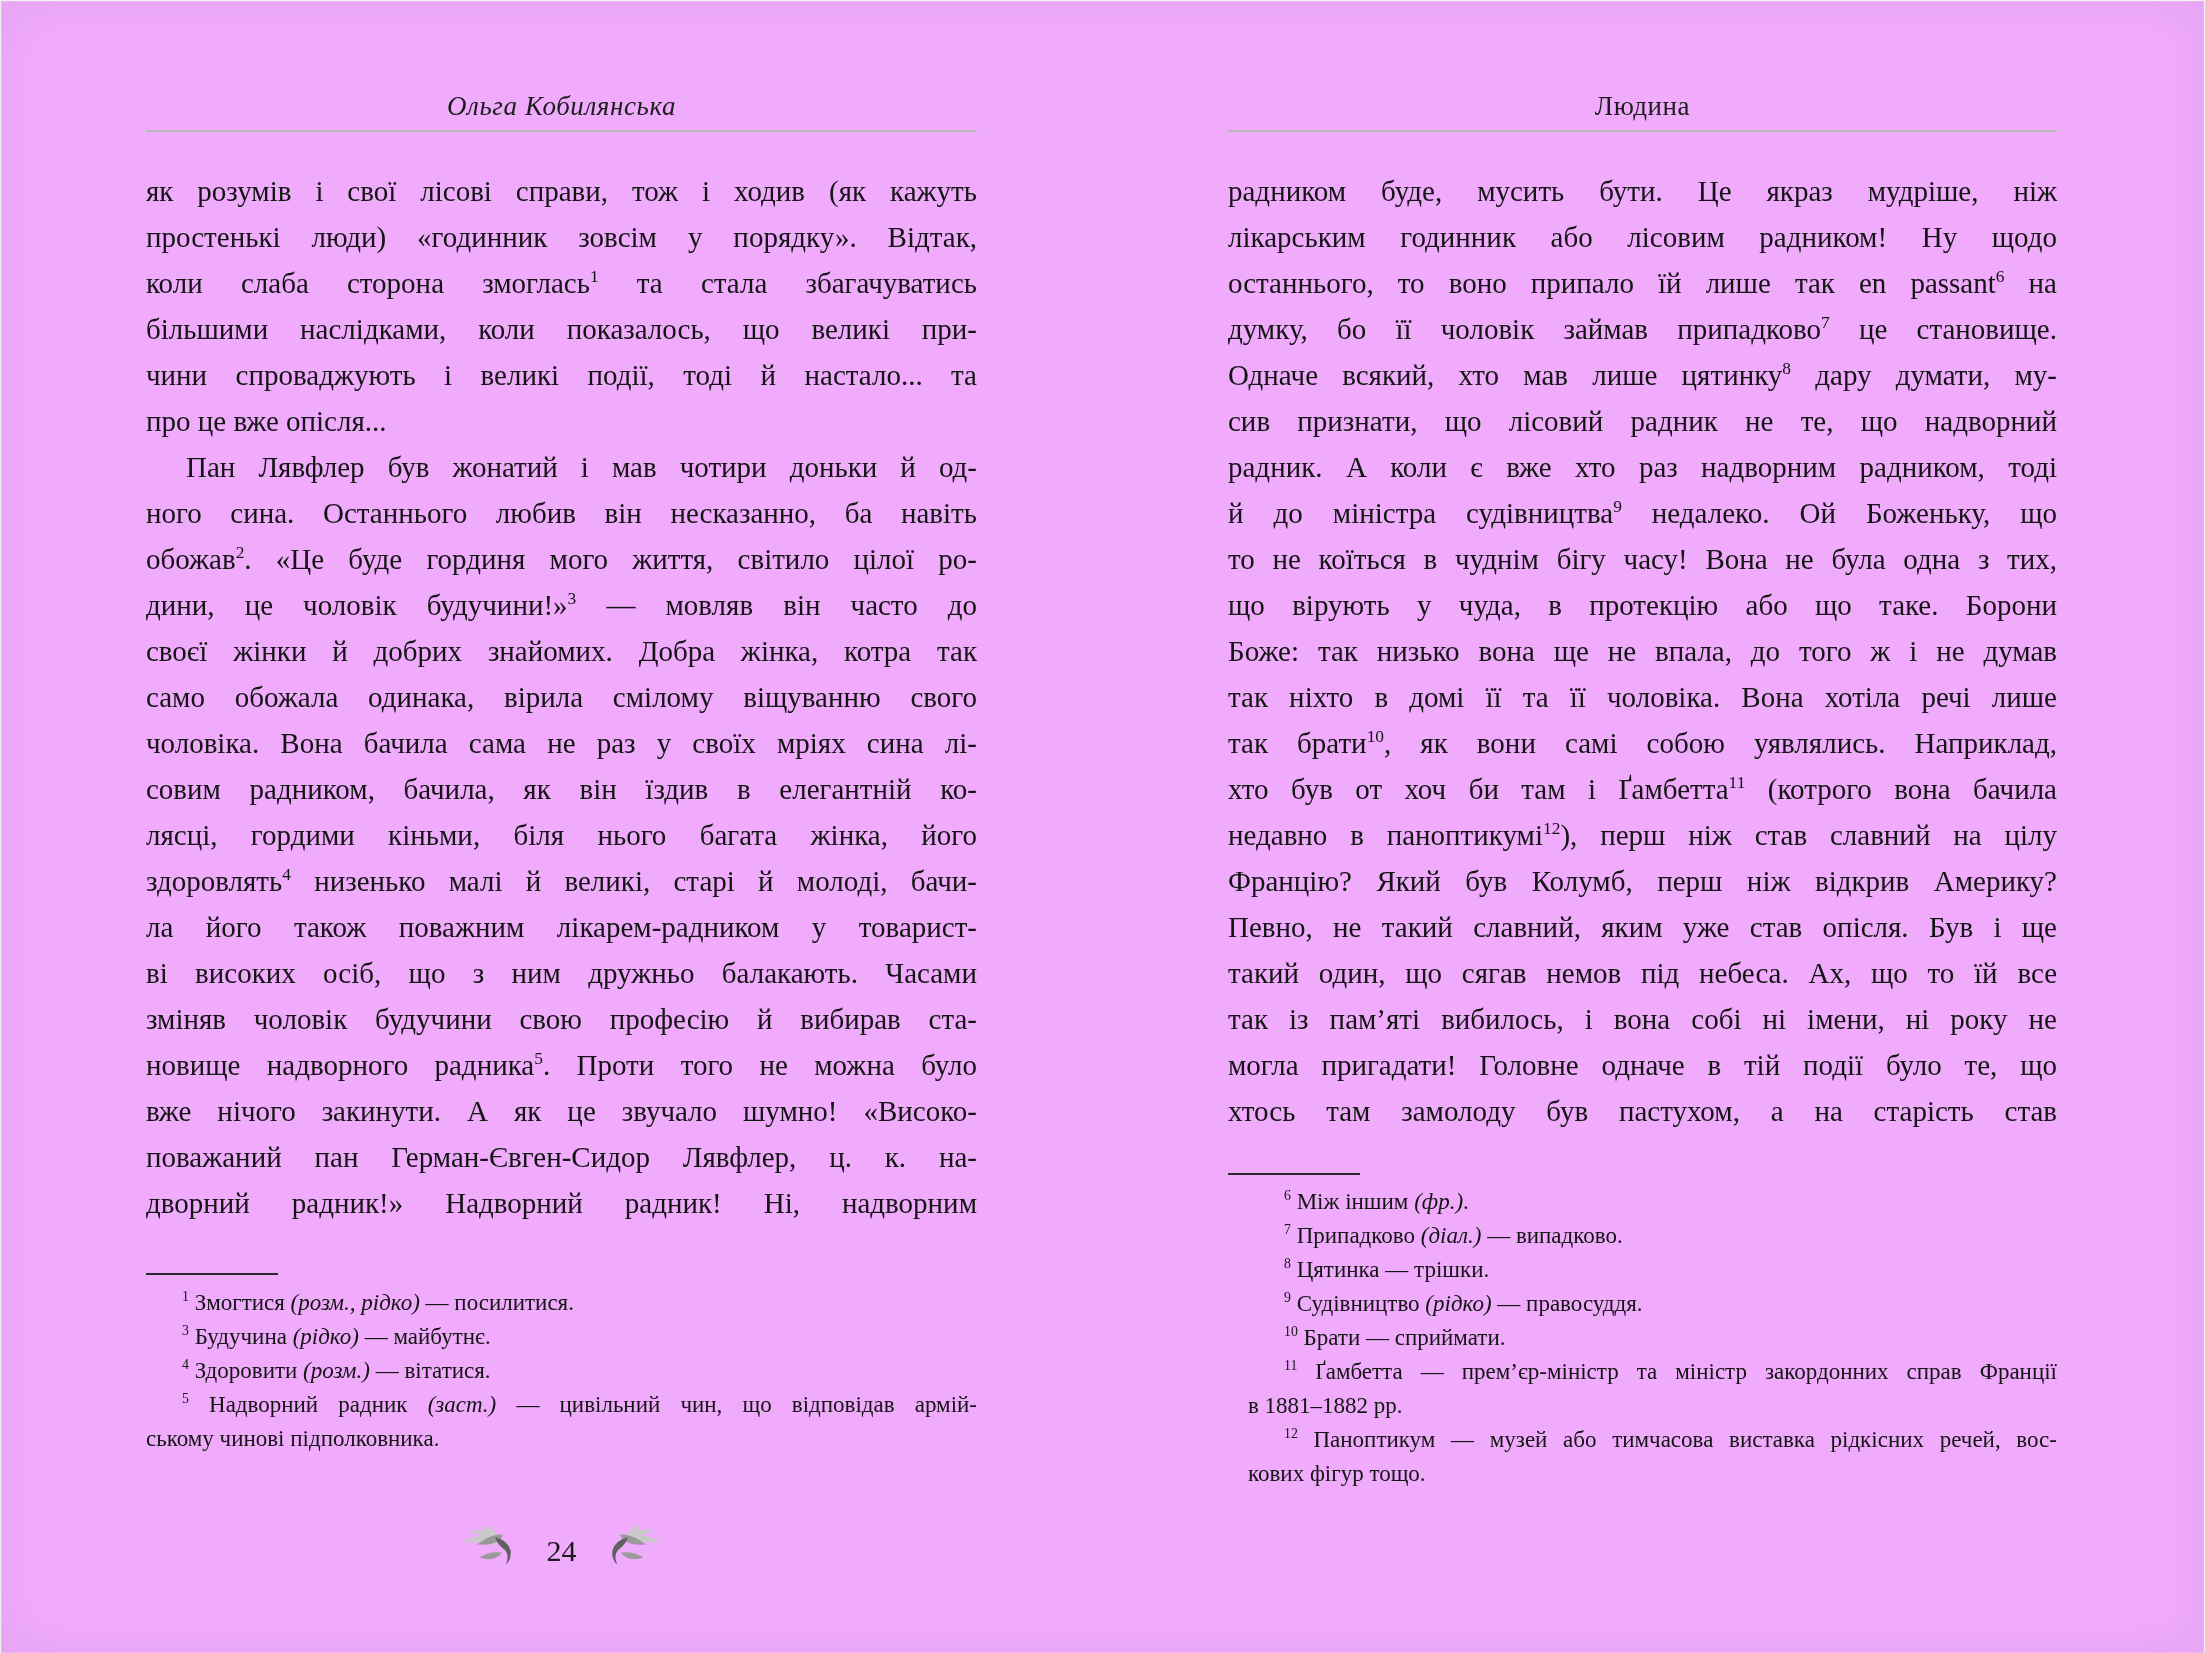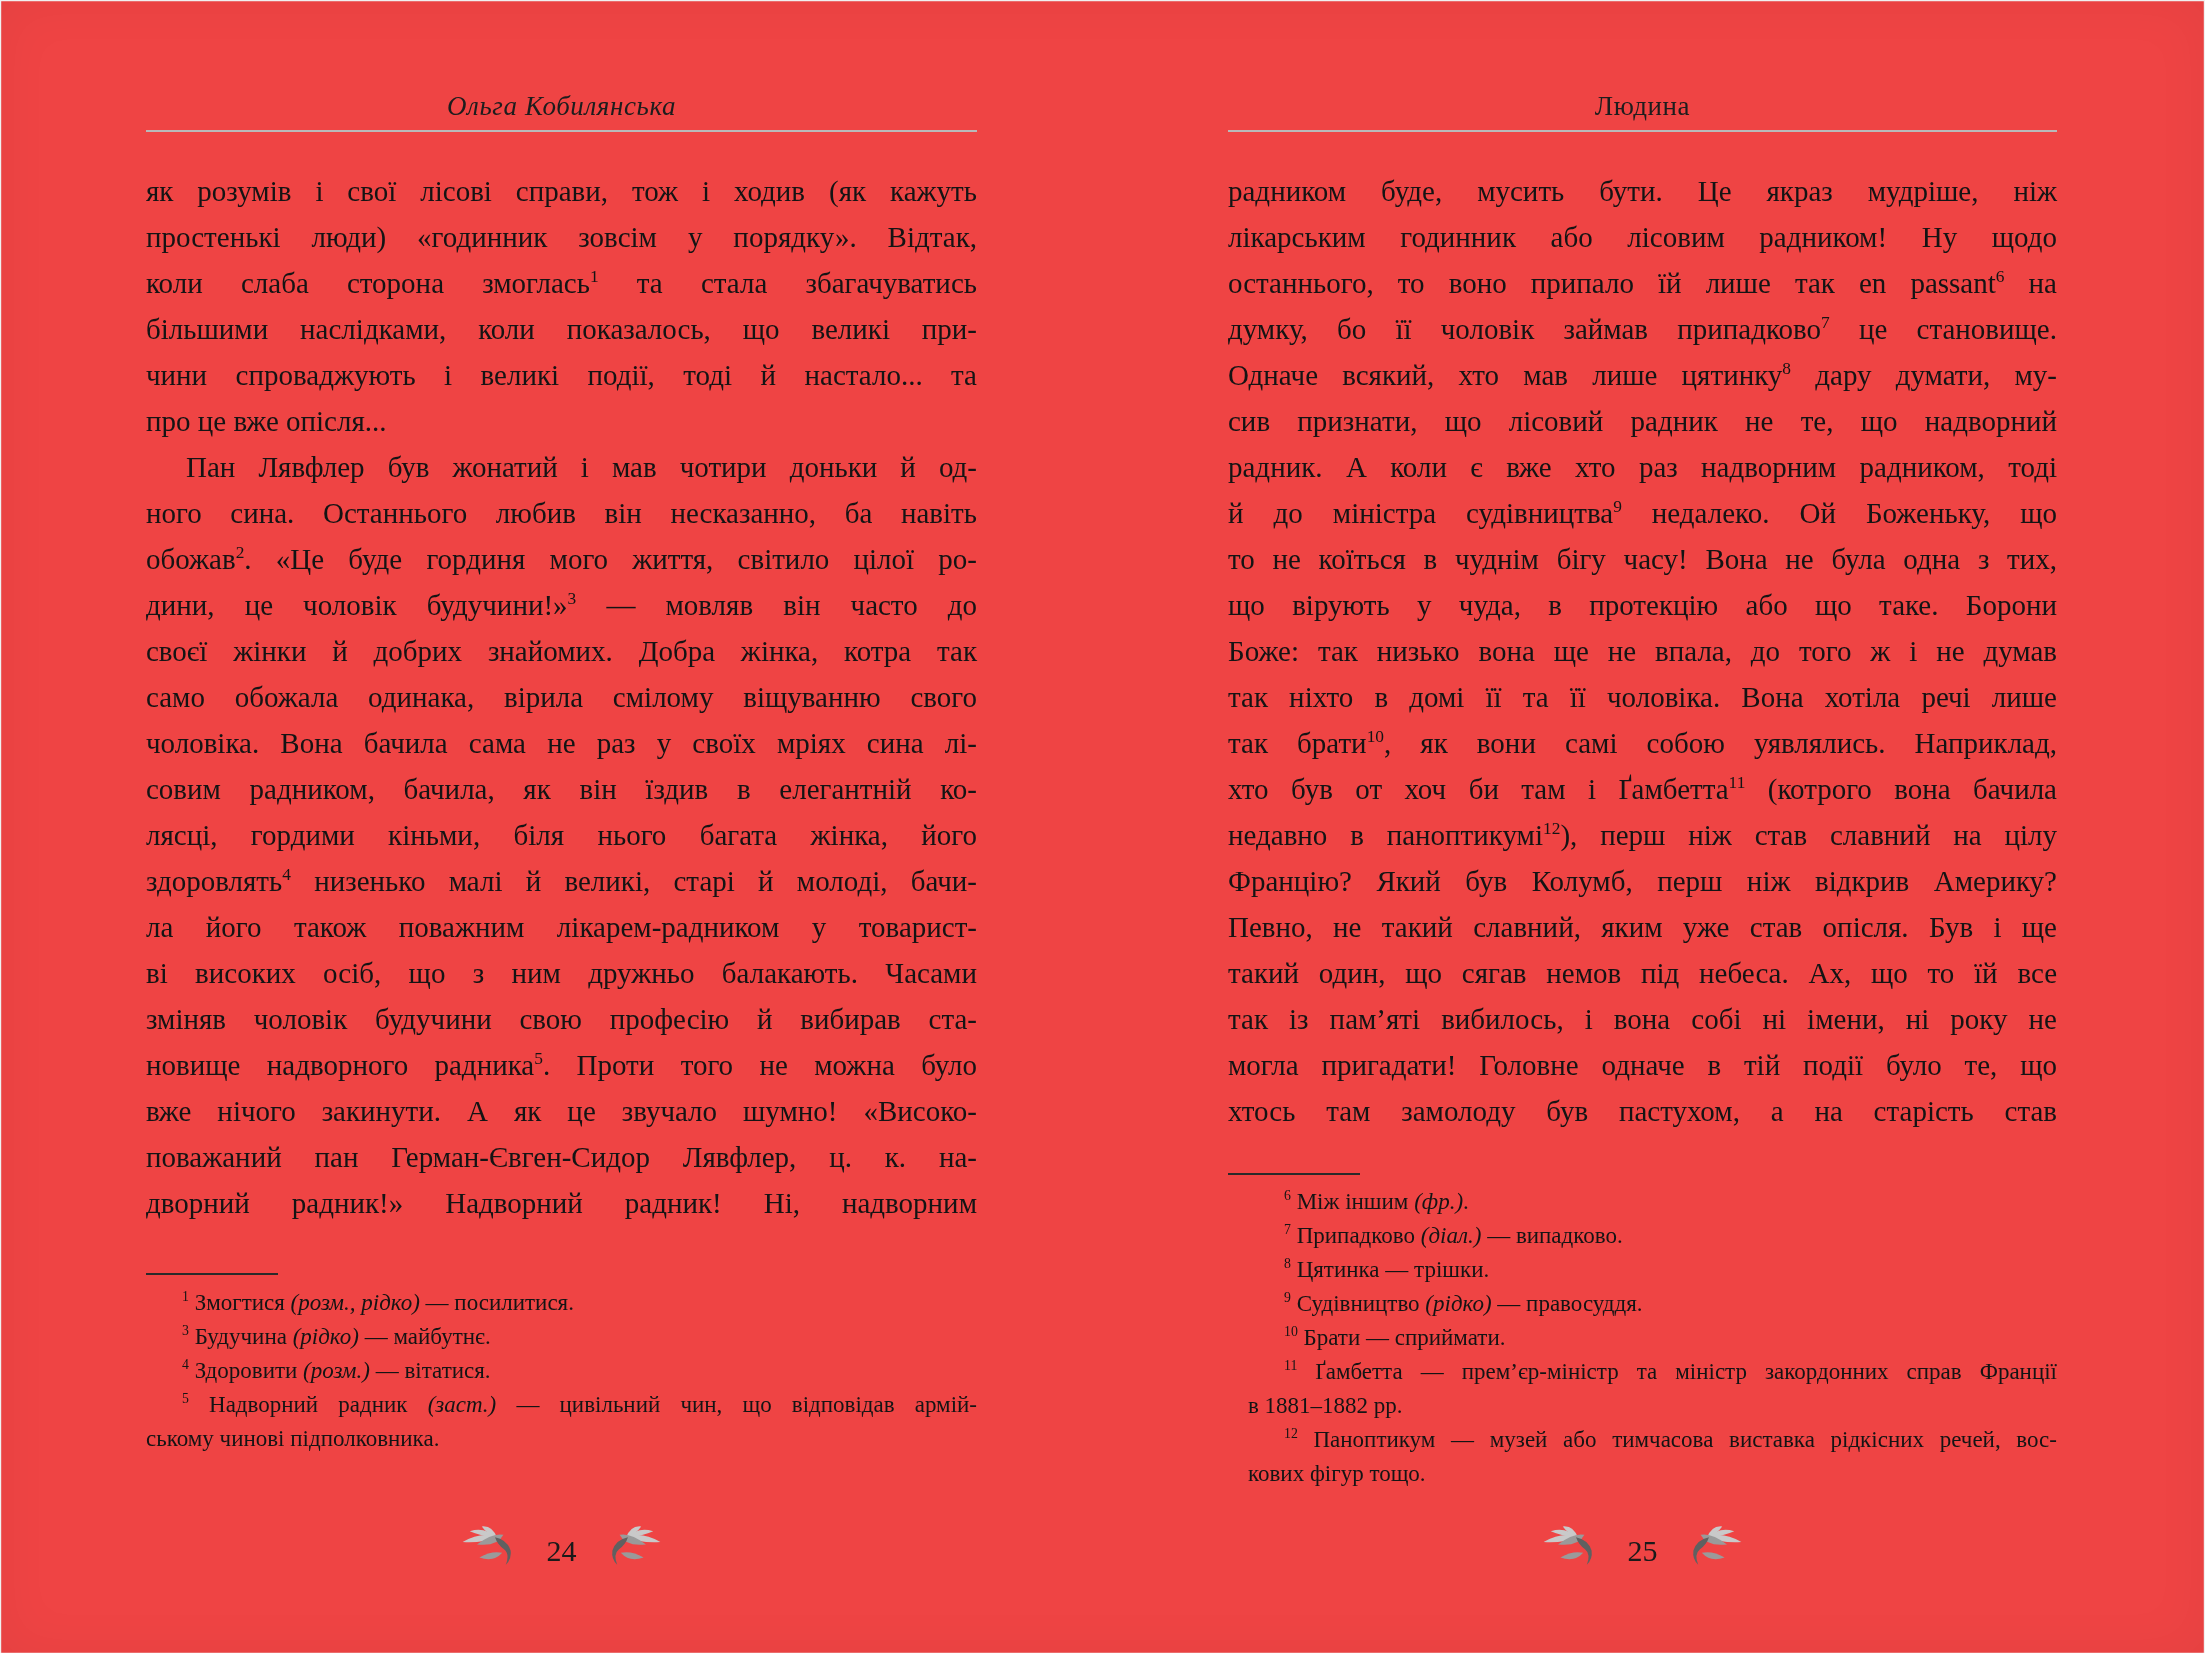--- a/index.html
+++ b/index.html
@@ -1,20 +1,20 @@
 <!DOCTYPE html>
 <html style="font-size:10px"><head>
 <meta charset="utf-8">
 <title></title>
 <style>
   html,body { margin:0; padding:0; background:#e9e9e9; }
   #canvas {
     position:relative;
     width:2205px; height:1654px;
-    background:#ef4444;
+    background:#f0abfc;
     box-shadow: inset 0 0 0 1.2px #f0f0f0, inset 0 0 56px rgba(0,0,0,0.05);
     overflow:hidden;
     font-family:"Liberation Serif","DejaVu Serif",serif;
     color:#141414;
   }
   .page { position:absolute; top:0; height:1654px; }
   #page-left  { left:146px;  width:831px; }
   #page-right { left:1228px; width:829px; }
 
   .running-header {
@@ -165,35 +165,16 @@
         <div class="line ind"><sup>6</sup> Між іншим <em>(фр.)</em>.</div>
         <div class="line ind"><sup>7</sup> Припадково <em>(діал.)</em> — випадково.</div>
         <div class="line ind"><sup>8</sup> Цятинка — трішки.</div>
         <div class="line ind"><sup>9</sup> Судівництво <em>(рідко)</em> — правосуддя.</div>
         <div class="line ind"><sup>10</sup> Брати — сприймати.</div>
         <div class="line just ind"><sup>11</sup> Ґамбетта — прем’єр-міністр та міністр закордонних справ Франції</div>
         <div class="line">в 1881–1882 рр.</div>
         <div class="line just ind"><sup>12</sup> Паноптикум — музей або тимчасова виставка рідкісних речей, вос-</div>
         <div class="line">кових фігур тощо.</div>
       </div>
-    <div class="page-number-row">
-      <svg class="ornament" viewBox="0 0 130 90" xmlns="http://www.w3.org/2000/svg">
-        <path class="orn-light" d="M6 30 Q38 12 62 22 Q40 32 6 30 Z"></path>
-        <path class="orn-light" d="M18 12 Q44 4 61 23 Q36 20 18 12 Z"></path>
-        <path class="orn-light" d="M38 4 Q56 2 64 24 Q46 16 38 4 Z"></path>
-        <path class="orn-mid" d="M30 34 Q56 14 74 18 Q64 38 30 34 Z"></path>
-        <path class="orn-dark" d="M60 22 Q80 26 86 44 Q88 58 78 68 Q85 50 75 42 Q64 34 60 22 Z"></path>
-        <path class="orn-mid" d="M34 56 Q54 44 72 48 Q58 64 34 56 Z"></path>
-      </svg>
-      <div class="page-number">25</div>
-      <svg class="ornament mirrored" viewBox="0 0 130 90" xmlns="http://www.w3.org/2000/svg">
-        <path class="orn-light" d="M6 30 Q38 12 62 22 Q40 32 6 30 Z"></path>
-        <path class="orn-light" d="M18 12 Q44 4 61 23 Q36 20 18 12 Z"></path>
-        <path class="orn-light" d="M38 4 Q56 2 64 24 Q46 16 38 4 Z"></path>
-        <path class="orn-mid" d="M30 34 Q56 14 74 18 Q64 38 30 34 Z"></path>
-        <path class="orn-dark" d="M60 22 Q80 26 86 44 Q88 58 78 68 Q85 50 75 42 Q64 34 60 22 Z"></path>
-        <path class="orn-mid" d="M34 56 Q54 44 72 48 Q58 64 34 56 Z"></path>
-      </svg>
-    </div>
   </div>
 
 </div>
 
 
 </body></html>

